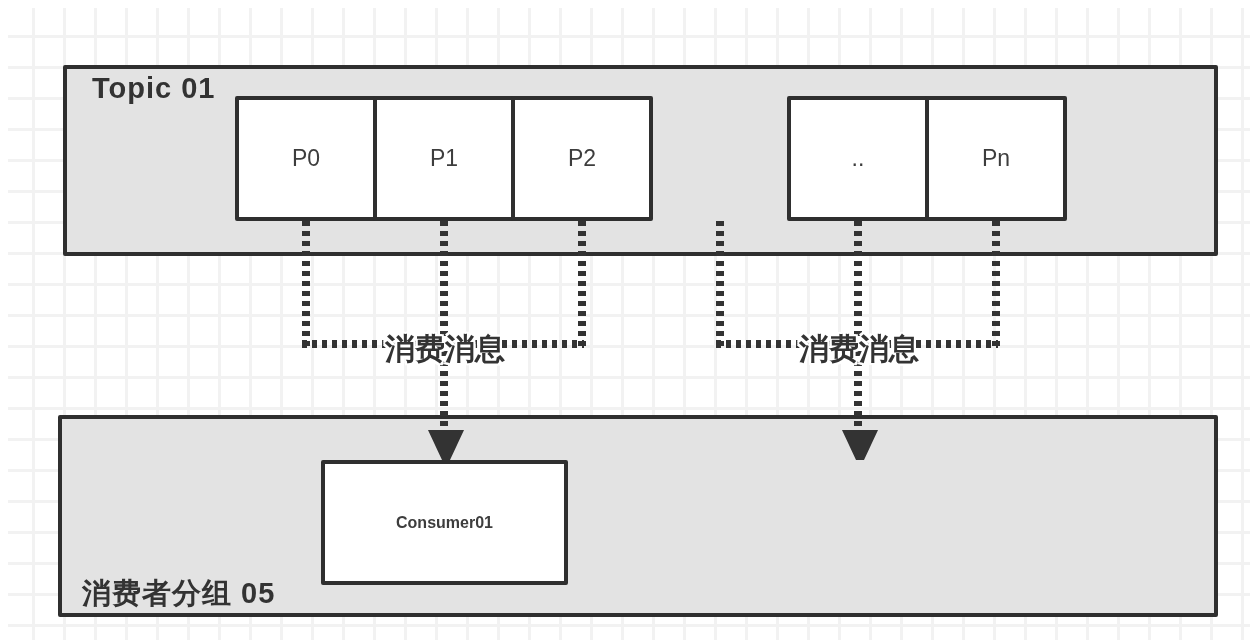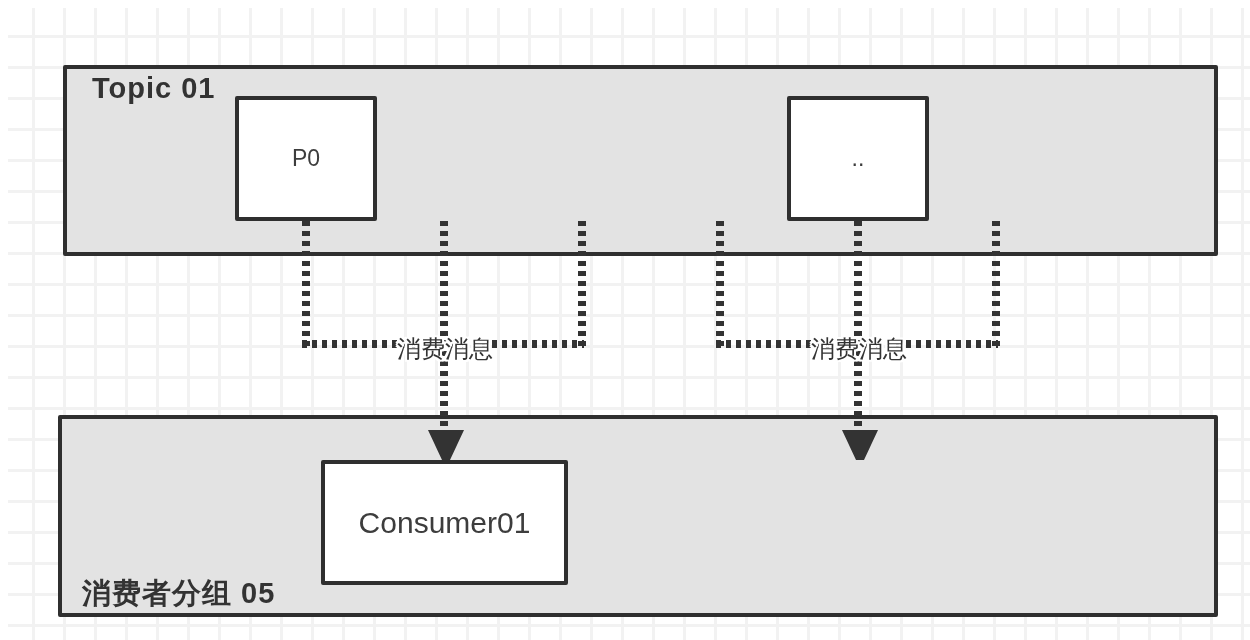--- a/index.html
+++ b/index.html
@@ -52,22 +52,23 @@
     top: 88px;
     width: 142px;
     height: 125px;
     font-size: 23px;
     color: #3d3d3d;
   }
   .consumer {
     top: 452px;
     width: 247px;
     height: 125px;
-    font-size: 30px;
+    font-size: 16px;
     color: #3d3d3d;
+    font-weight: bold;
   }
 
   .vline {
     position: absolute;
     width: 4px;
     background-image: repeating-linear-gradient(to bottom, #333 0 5px, transparent 5px 10px);
   }
   .hline {
     position: absolute;
     height: 4px;
@@ -77,22 +78,22 @@
     position: absolute;
     width: 0;
     height: 0;
     border-left: 14px solid transparent;
     border-right: 14px solid transparent;
     border-top: 30px solid #333;
   }
   .edge-label {
     position: absolute;
     transform: translate(-50%, -50%);
-    font-weight: normal;
-    font-size: 24px;
+    font-weight: bold;
+    font-size: 30px;
     color: #333;
     white-space: nowrap;
     text-shadow:
       -2px 0 0 #fff, 2px 0 0 #fff, 0 -2px 0 #fff, 0 2px 0 #fff,
       -2px -2px 0 #fff, 2px 2px 0 #fff, -2px 2px 0 #fff, 2px -2px 0 #fff;
   }
 </style>
 </head>
 <body>
 
@@ -100,22 +101,31 @@
 
   <div class="bigbox topic-box"></div>
   <div class="bigbox-title topic-title">Topic 01</div>
 
   <div class="bigbox group-box"></div>
   <div class="bigbox-title group-title">消费者分组 05</div>
 
   <div class="node partition" style="left:227px">
     <span>P0</span>
   </div>
+  <div class="node partition" style="left:365px">
+    <span>P1</span>
+  </div>
+  <div class="node partition" style="left:503px">
+    <span>P2</span>
+  </div>
   <div class="node partition" style="left:779px">
     <span>..</span>
+  </div>
+  <div class="node partition" style="left:917px">
+    <span>Pn</span>
   </div>
 
   <div class="vline" style="left:294px; top:213px; height:125px"></div>
   <div class="vline" style="left:432px; top:213px; height:211px"></div>
   <div class="vline" style="left:570px; top:213px; height:125px"></div>
 
   <div class="vline" style="left:708px; top:213px; height:125px"></div>
   <div class="vline" style="left:846px; top:213px; height:211px"></div>
   <div class="vline" style="left:984px; top:213px; height:125px"></div>
 

